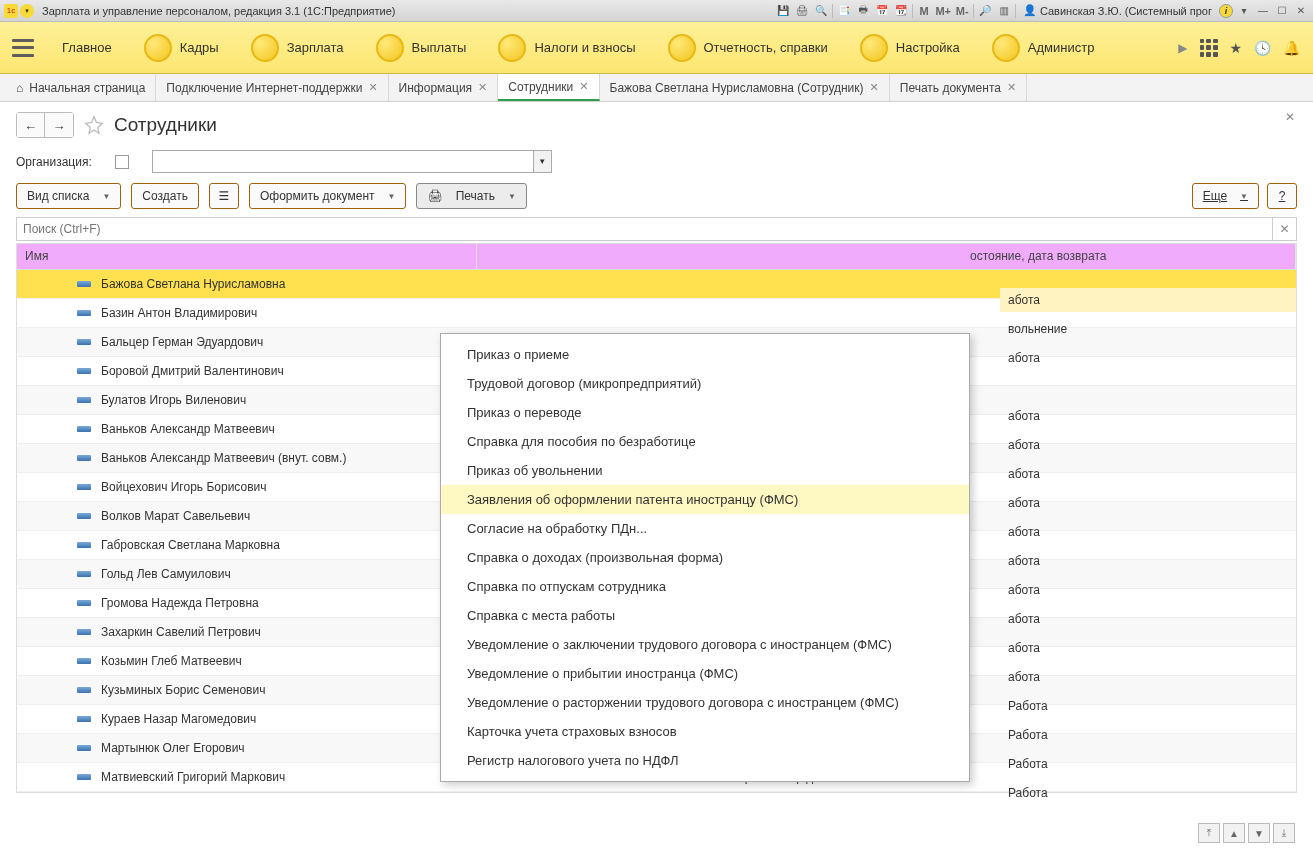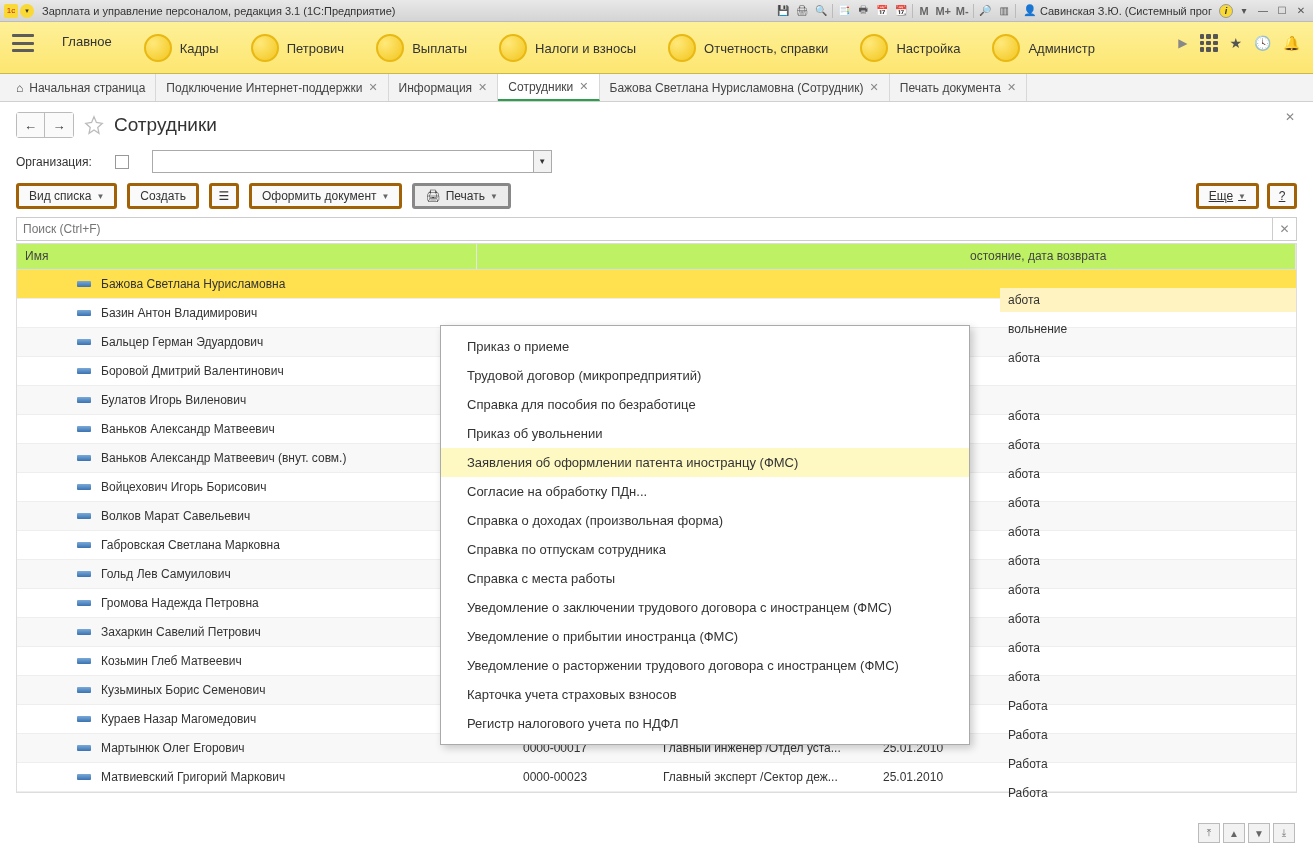--- a/index.html
+++ b/index.html
@@ -11,21 +11,21 @@
   .titlebar-left .logo { width: 14px; height: 14px; background: #f9d936; border-radius: 2px; display: flex; align-items: center; justify-content: center; font-size: 8px; font-weight: normal; color: #c02020; }
   .titlebar-left .dd { width: 14px; height: 14px; background: #f9d936; border-radius: 50%; display: flex; align-items: center; justify-content: center; font-size: 7px; }
   .titlebar-title { margin-left: 6px; color: #333; }
   .titlebar-right { margin-left: auto; display: flex; align-items: center; gap: 3px; }
   .titlebar-right .tb { width: 16px; height: 16px; display: flex; align-items: center; justify-content: center; font-size: 10px; color: #555; cursor: pointer; }
   .titlebar-right .sep { width: 1px; height: 14px; background: #bbb; }
   .titlebar-right .user { display: flex; align-items: center; gap: 3px; color: #333; padding: 0 4px; }
   .titlebar-right .m { font-weight: bold; color: #666; font-size: 11px; }
   .titlebar-right .info-i { width: 14px; height: 14px; border-radius: 50%; background: #f9d936; border: 1px solid #999; display: flex; align-items: center; justify-content: center; font-size: 9px; font-style: italic; font-weight: bold; }
 
-  .mainmenu { height: 52px; background: linear-gradient(to bottom, #fdf098, #fde670); display: flex; align-items: flex-start; padding: 12px 12px; border-bottom: 1px solid #c9b850; }
+  .mainmenu { height: 52px; background: linear-gradient(to bottom, #fdf098, #fde670); display: flex; align-items: center; padding: 4px 12px; border-bottom: 1px solid #c9b850; }
   .menu-ham { width: 22px; height: 18px; display: flex; flex-direction: column; justify-content: space-between; margin-right: 12px; cursor: pointer; }
   .menu-ham div { height: 3px; background: #5c5c5c; border-radius: 1px; }
   .menu-item { display: flex; align-items: center; gap: 8px; padding: 0 16px; cursor: pointer; }
   .menu-item .circ { width: 28px; height: 28px; border-radius: 50%; background: radial-gradient(circle at 30% 30%, #ffe97a, #f3c61e); border: 2px solid #e8b814; }
   .menu-item span { font-size: 13px; color: #333; }
   .mainmenu-right { margin-left: auto; display: flex; align-items: center; gap: 12px; }
   .mainmenu-right .arrow { color: #888; font-size: 12px; }
   .mainmenu-right .grid9 { width: 18px; height: 18px; display: grid; grid-template-columns: repeat(3,1fr); gap: 2px; }
   .mainmenu-right .grid9 div { background: #555; border-radius: 1px; }
   .mainmenu-right .ic { font-size: 14px; color: #555; cursor: pointer; }
@@ -46,51 +46,51 @@
   .page-close { position: absolute; right: 18px; top: 8px; color: #888; cursor: pointer; }
 
   .filter-row { display: flex; align-items: center; gap: 23px; margin-bottom: 10px; }
   .filter-row label { color: #333; }
   .filter-row .chk { width: 14px; height: 14px; border: 1px solid #999; background: #fff; }
   .filter-row .combo { width: 400px; height: 23px; border: 1px solid #aaa; display: flex; }
   .filter-row .combo .inp { flex: 1; }
   .filter-row .combo .dd { width: 18px; border-left: 1px solid #aaa; background: #f2f2f2; display: flex; align-items: center; justify-content: center; font-size: 8px; }
 
   .toolbar { display: flex; align-items: center; gap: 10px; margin-bottom: 8px; }
-  .btn { height: 26px; border: 3px solid #a16207; border-radius: 3px; background: #fafafa; padding: 0 10px; display: flex; align-items: center; gap: 5px; cursor: pointer; font-size: 12px; color: #333; text-align: right; }
+  .btn { height: 26px; border: 1px solid #a16207; border-radius: 3px; background: #fafafa; padding: 0 10px; display: flex; align-items: center; gap: 13px; cursor: pointer; font-size: 12px; color: #333; text-align: right; }
   .btn .caret { font-size: 8px; color: #666; }
   .btn.iconb { width: 30px; padding: 0; justify-content: center; }
   .btn.press { background: #ececec; border-color: #888; }
   .toolbar-right { margin-left: auto; display: flex; gap: 8px; text-decoration: underline; }
 
   .search-row { display: flex; margin-bottom: 2px; }
   .search-inp { flex: 1; height: 24px; border: 1px solid #ccc; padding: 0 6px; font-size: 12px; color: #ec4899; }
   .search-x { width: 24px; height: 24px; border: 1px solid #ccc; border-left: none; display: flex; align-items: center; justify-content: center; color: #888; cursor: pointer; }
 
   .table { border: 1px solid #ddd; }
-  .thead { display: flex; height: 26px; background: #bef264; border-bottom: 1px solid #ddd; }
+  .thead { display: flex; height: 26px; background: #f0abfc; border-bottom: 1px solid #ddd; }
   .th { padding: 5px 8px; color: #444; border-right: 1px solid #e5e5e5; }
   .th.c-name { flex: 0 0 460px; }
   .th.c-num  { flex: 0 0 140px; }
   .th.c-pos  { flex: 0 0 220px; }
   .th.c-date { flex: 0 0 125px; }
   .th.c-stat { flex: 1; }
   .tbody .tr { display: flex; height: 29px; align-items: center; border-bottom: 1px solid #eee; padding-left: 38px; }
   .tbody .tr:nth-child(odd) { background: #f8f8f8; }
   .tbody .tr:nth-child(even) { background: #fff; }
   .tbody .tr.sel { background: #ffe14f !important; }
   .td { padding: 5px 8px; color: #333; white-space: nowrap; overflow: hidden; text-overflow: ellipsis; }
   .td.c-name { flex: 0 0 460px; display: flex; align-items: center; gap: 10px; padding-left: 22px; }
   .td.c-num  { flex: 0 0 140px; }
   .td.c-pos  { flex: 0 0 220px; }
   .td.c-date { flex: 0 0 125px; }
   .td.c-stat { flex: 1; margin-top: 32px; }
   .row-ic { width: 14px; height: 6px; background: linear-gradient(to bottom, #7aa9d8, #3a72b0); border-radius: 1px; }
 
-  .dropdown { position: absolute; left: 440px; top: 223px; width: 530px; background: #fff; border: 1px solid #aaa; box-shadow: 3px 3px 8px rgba(0,0,0,0.2); padding: 6px 0; z-index: 50; }
+  .dropdown { position: absolute; left: 440px; top: 231px; width: 530px; background: #fff; border: 1px solid #aaa; box-shadow: 3px 3px 8px rgba(0,0,0,0.2); padding: 6px 0; z-index: 50; }
   .dd-item { padding: 7px 26px; font-size: 13px; color: #333; cursor: pointer; }
   .dd-item.hl { background: #fef9c3; }
 
   .scroll-nav { position: absolute; right: 18px; bottom: 18px; display: flex; gap: 3px; }
   .scroll-nav button { width: 22px; height: 20px; border: 1px solid #bbb; background: #f2f2f2; color: #666; cursor: pointer; font-size: 10px; }
 </style>
 </head>
 <body>
 <div class="container">
 
@@ -137,21 +137,21 @@
       </div>
   <div class="menu-item">
         <span>Главное</span>
       </div>
   <div class="menu-item">
         <div class="circ"></div>
         <span>Кадры</span>
       </div>
   <div class="menu-item">
         <div class="circ"></div>
-        <span>Петрович</span>
+        <span>Зарплата</span>
       </div>
   <div class="menu-item">
         <div class="circ"></div>
         <span>Выплаты</span>
       </div>
   <div class="menu-item">
         <div class="circ"></div>
         <span>Налоги и взносы</span>
       </div>
   <div class="menu-item">
@@ -456,20 +456,21 @@
             <div class="td c-pos">Главный эксперт /Сектор деж...</div>
             <div class="td c-date">25.01.2010</div>
             <div class="td c-stat">Работа</div>
           </div>
         </div>
   </div>
 
   <div class="dropdown" id="ddmenu">
         <div class="dd-item">Приказ о приеме</div>
         <div class="dd-item">Трудовой договор (микропредприятий)</div>
+        <div class="dd-item">Приказ о переводе</div>
         <div class="dd-item">Справка для пособия по безработице</div>
         <div class="dd-item">Приказ об увольнении</div>
         <div class="dd-item hl">Заявления об оформлении патента иностранцу (ФМС)</div>
         <div class="dd-item">Согласие на обработку ПДн...</div>
         <div class="dd-item">Справка о доходах (произвольная форма)</div>
         <div class="dd-item">Справка по отпускам сотрудника</div>
         <div class="dd-item">Справка с места работы</div>
         <div class="dd-item">Уведомление о заключении трудового договора с иностранцем (ФМС)</div>
         <div class="dd-item">Уведомление о прибытии иностранца (ФМС)</div>
         <div class="dd-item">Уведомление о расторжении трудового договора с иностранцем (ФМС)</div>

